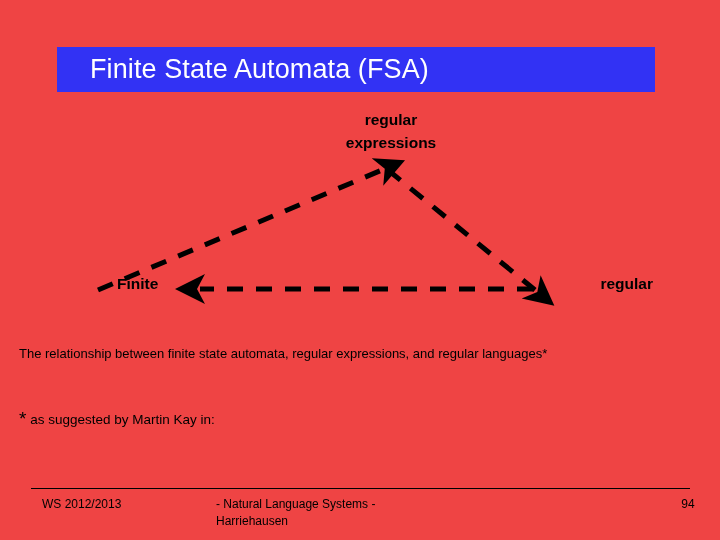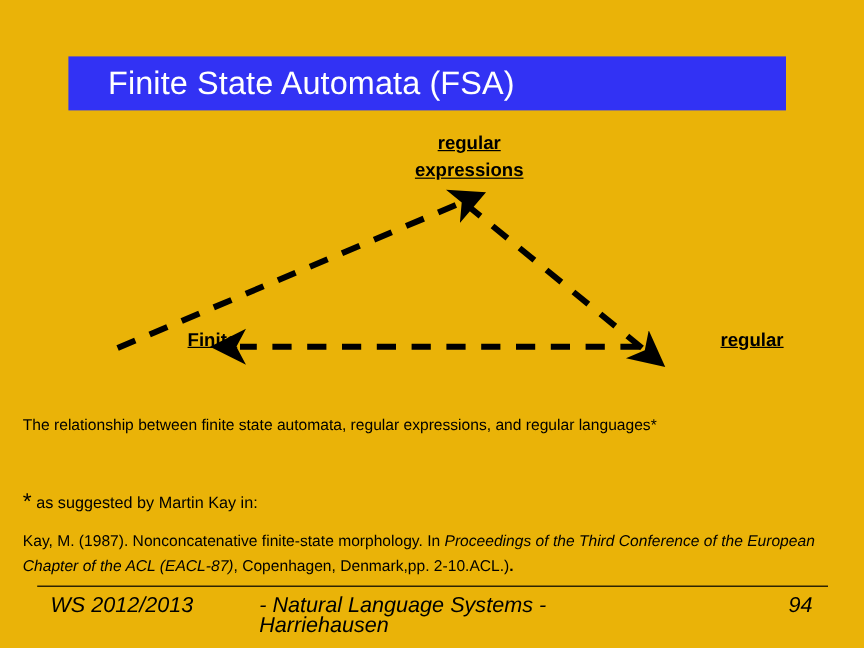--- a/index.html
+++ b/index.html
@@ -9,21 +9,21 @@
     background: #ffffff;
   }
   body {
     font-family: "Liberation Sans", sans-serif;
     color: #000000;
   }
   #slide {
     position: relative;
     width: 720px;
     height: 540px;
-    background: #eab308;
+    background: #ef4444;
     overflow: hidden;
   }
 
   
   #title-bar {
     position: absolute;
     left: 57px;
     top: 47px;
     width: 598px;
     height: 45px;
@@ -53,33 +53,32 @@
     position: absolute;
     left: 0;
     top: 0;
   }
   .node-label {
     position: absolute;
     font-size: 15.5px;
     font-weight: bold;
     line-height: 23px;
     white-space: nowrap;
-    text-decoration: underline;
   }
   #label-regex {
     left: 329px;
     top: 8px;
     width: 124px;
     text-align: center;
   }
   #label-fsa {
     left: 117px;
     top: 172px;
     width: 120px;
-    text-align: center;
+    text-align: left;
   }
   #label-reglang {
     left: 530px;
     top: 172px;
     width: 123px;
     text-align: right;
   }
 
   
   #body-text {
@@ -123,28 +122,27 @@
   #footer-rule {
     position: absolute;
     left: 31px;
     top: 488px;
     width: 659px;
     height: 1px;
     background: #000000;
   }
   .footer-cell {
     position: absolute;
-    font-size: 18px;
+    font-size: 12px;
     line-height: 17px;
     color: #000000;
-    font-style: italic;
   }
   #footer-left  { left: 42px;  top: 496px; }
   #footer-center{ left: 216px; top: 496px; width: 260px; text-align: left; }
-  #footer-right { left: 647px; top: 496px; width: 40px; text-align: center; }
+  #footer-right { left: 668px; top: 496px; width: 40px; text-align: center; }
 </style>
 </head>
 <body>
 
 <div id="slide">
 
   <div id="title-bar">
     <div id="title-text">Finite State Automata (FSA)</div>
   </div>
 
@@ -178,23 +176,20 @@
     </div>
   </div>
 
   <div id="body-text">The relationship between finite state automata, regular expressions, and regular languages*</div>
 
   <div id="footnote">
     <span class="star">*</span>
     <span>as suggested by Martin Kay in:</span>
   </div>
 
-  <div id="citation">
-    <span>Kay, M. (1987). Nonconcatenative finite-state morphology. In </span><i>Proceedings of the Third Conference of the European Chapter of the ACL (EACL-87)</i><span>, Copenhagen, Denmark,pp. 2-10.ACL.)</span><span class="endmark">.</span>
-  </div>
 
   <div id="footer-rule"></div>
 
   <div class="footer-cell" id="footer-left">WS 2012/2013</div>
 
   <div class="footer-cell" id="footer-center">
     <div>- Natural Language Systems -</div>
     <div>Harriehausen</div>
   </div>
 

